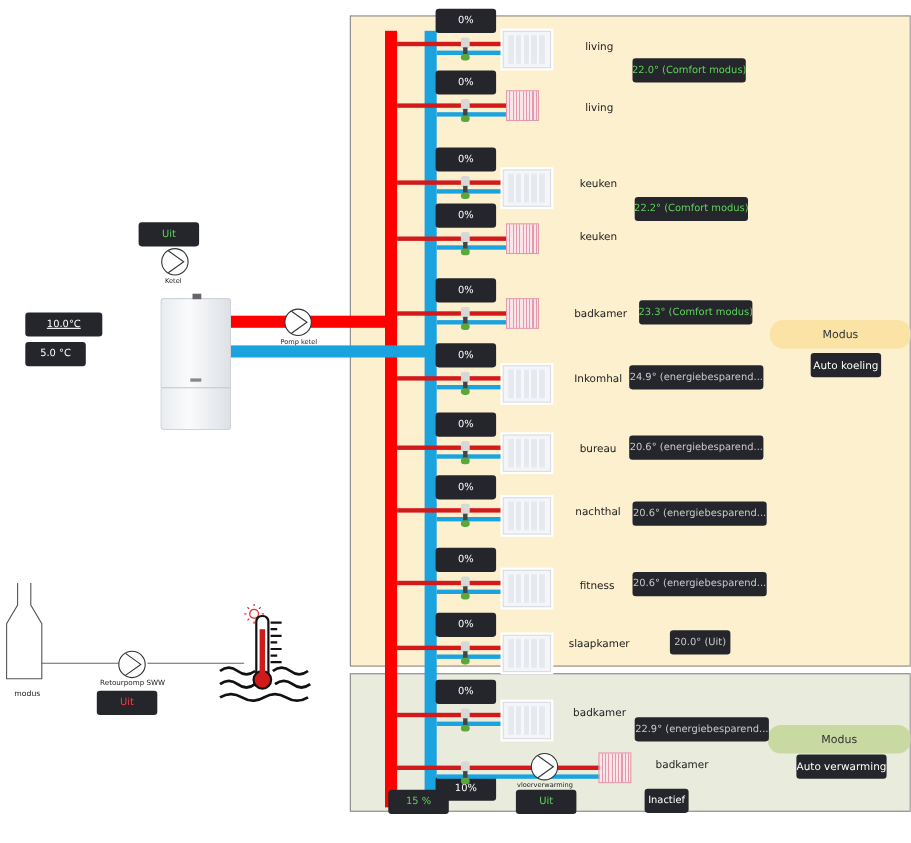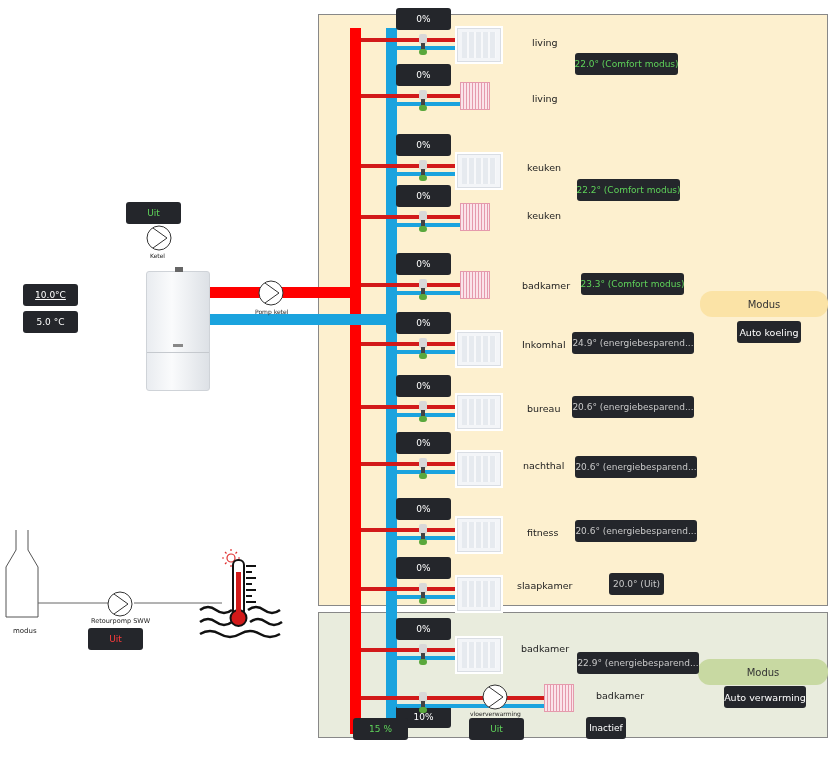--- a/index.html
+++ b/index.html
@@ -53,21 +53,21 @@
     <polyline points="8,4 22,14 8,24" fill="none" stroke="#333" stroke-width="1"></polyline>
   </svg>
 <div class="tiny" style="left:150px;top:252px;">Ketel</div>
 
 <svg class="abs" style="left:257px;top:279px;" width="28" height="28">
     <circle cx="14" cy="14" r="12" fill="#fff" stroke="#333" stroke-width="1"></circle>
     <polyline points="8,4 22,14 8,24" fill="none" stroke="#333" stroke-width="1"></polyline>
   </svg>
 <div class="tiny" style="left:255px;top:308px;">Pomp ketel</div>
 
-<div class="pill" style="left:23px;top:284px;width:55px;height:22px;text-decoration:underline;">10.0°C</div>
+<div class="pill" style="left:23px;top:284px;width:70px;height:22px;text-decoration:underline;">10.0°C</div>
 <div class="pill" style="left:23px;top:311px;width:55px;height:22px;">5.0 °C</div>
 
 <svg class="abs" style="left:0;top:525px;" width="290" height="110">
   <polyline points="16,5 16,25 6,42 6,92 38,92 38,42 28,25 28,5" fill="none" stroke="#555" stroke-width="1"></polyline>
   <line x1="38" y1="78" x2="108" y2="78" stroke="#666" stroke-width="1"></line>
   <line x1="134" y1="78" x2="222" y2="78" stroke="#666" stroke-width="1"></line>
 </svg>
 <div class="abs" style="left:6px;top:532px;width:32px;height:85px;"></div>
 <div class="tiny" style="left:13px;top:627px;font-size:7px;">modus</div>
 <svg class="abs" style="left:106px;top:590px;" width="28" height="28">

